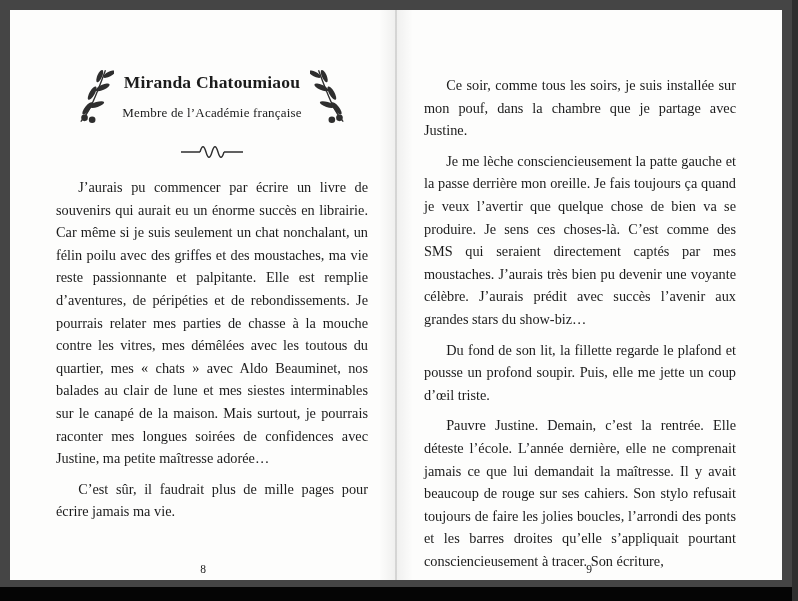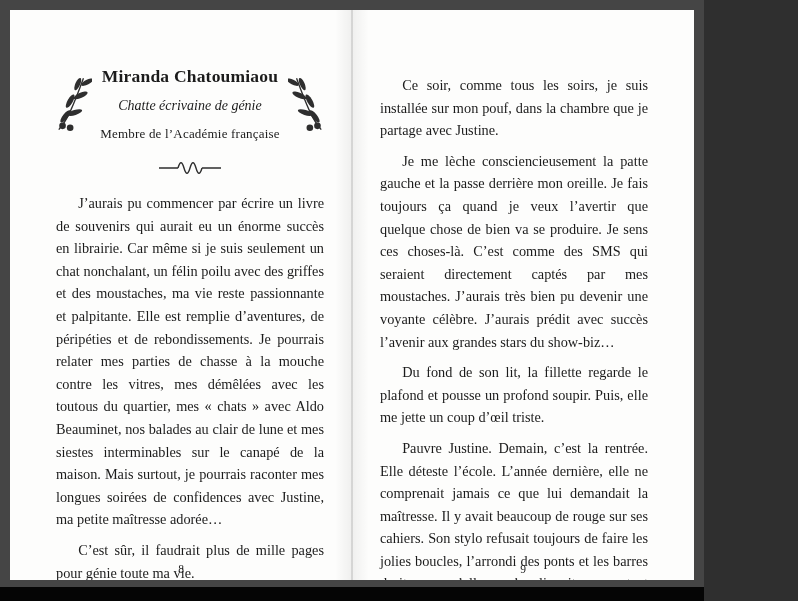--- a/index.html
+++ b/index.html
@@ -2,21 +2,21 @@
 <html lang="fr"><head>
 <meta charset="utf-8">
 <style>
   html, body { margin: 0; padding: 0; }
   body {
     font-family: "Liberation Serif", "DejaVu Serif", serif;
     background: #2f2f2f;
   }
   .screen {
     position: relative;
-    width: 704px;
+    width: 792px;
     height: 601px;
     background: #454545;
     overflow: hidden;
   }
   .pages {
     position: absolute;
     left: 10px; right: 10px; top: 10px; bottom: 21px;
     background: #fdfdfc;
     display: flex;
     overflow: hidden;
@@ -118,21 +118,20 @@
               <ellipse cx="28" cy="22" rx="8" ry="2.7" transform="rotate(-24 28 22)"></ellipse>
               <ellipse cx="25" cy="10" rx="7" ry="2.5" transform="rotate(-66 25 10)"></ellipse>
               <ellipse cx="35" cy="8" rx="7" ry="2.5" transform="rotate(-28 35 8)"></ellipse>
               <circle cx="9" cy="54" r="3.5"></circle>
               <circle cx="17" cy="56" r="3.5"></circle>
             </g>
           </svg>
         </span>
         <div class="header-text">
           <div class="author">Miranda Chatoumiaou</div>
-          <div class="subtitle">Chatte écrivaine de génie</div>
           <div class="affiliation">Membre de l’Académie française</div>
         </div>
         <span class="branch mirrored">
           <svg width="38" height="60" viewBox="0 0 40 62" aria-hidden="true">
             <path d="M5 58 C14 48 20 34 31 4" fill="none" stroke="#2e2e2e" stroke-width="1.4"></path>
             <g fill="#2e2e2e">
               <ellipse cx="12" cy="44" rx="8" ry="2.7" transform="rotate(-52 12 44)"></ellipse>
               <ellipse cx="22" cy="40" rx="8" ry="2.7" transform="rotate(-18 22 40)"></ellipse>
               <ellipse cx="17" cy="28" rx="8" ry="2.7" transform="rotate(-60 17 28)"></ellipse>
               <ellipse cx="28" cy="22" rx="8" ry="2.7" transform="rotate(-24 28 22)"></ellipse>
@@ -146,21 +145,21 @@
       </div>
 
       <div class="divider">
         <svg width="66" height="16" viewBox="0 0 66 16" aria-hidden="true">
           <path d="M2 8 H21 M45 8 H64" stroke="#2e2e2e" stroke-width="1.7" fill="none"></path>
           <path d="M21 8 c2 -7 4 -7 6 0 c2 7 4 7 6 0 c2 -7 4 -7 6 0 c2 7 4 7 6 0" stroke="#2e2e2e" stroke-width="1.4" fill="none"></path>
         </svg>
       </div>
 
       <p>J’aurais pu commencer par écrire un livre de souvenirs qui aurait eu un énorme succès en librairie. Car même si je suis seulement un chat nonchalant, un félin poilu avec des griffes et des moustaches, ma vie reste passionnante et palpitante. Elle est remplie d’aventures, de péripéties et de rebondissements. Je pourrais relater mes parties de chasse à la mouche contre les vitres, mes démêlées avec les toutous du quartier, mes « chats » avec Aldo Beauminet, nos balades au clair de lune et mes siestes interminables sur le canapé de la maison. Mais surtout, je pourrais raconter mes longues soirées de confidences avec Justine, ma petite maîtresse adorée…</p>
-      <p>C’est sûr, il faudrait plus de mille pages pour génie toute ma vie.</p>
+      <p>C’est sûr, il faudrait plus de mille pages pour écrire jamais ma vie.</p>
 
       <div class="page-num">8</div>
     </div>
 
     <div class="fold"></div>
 
     <div class="page page-right" lang="fr">
       <p>Ce soir, comme tous les soirs, je suis installée sur mon pouf, dans la chambre que je partage avec Justine.</p>
       <p>Je me lèche consciencieusement la patte gauche et la passe derrière mon oreille. Je fais toujours ça quand je veux l’avertir que quelque chose de bien va se produire. Je sens ces choses-là. C’est comme des SMS qui seraient directement captés par mes moustaches. J’aurais très bien pu devenir une voyante célèbre. J’aurais prédit avec succès l’avenir aux grandes stars du show-biz…</p>
       <p>Du fond de son lit, la fillette regarde le plafond et pousse un profond soupir. Puis, elle me jette un coup d’œil triste.</p>

